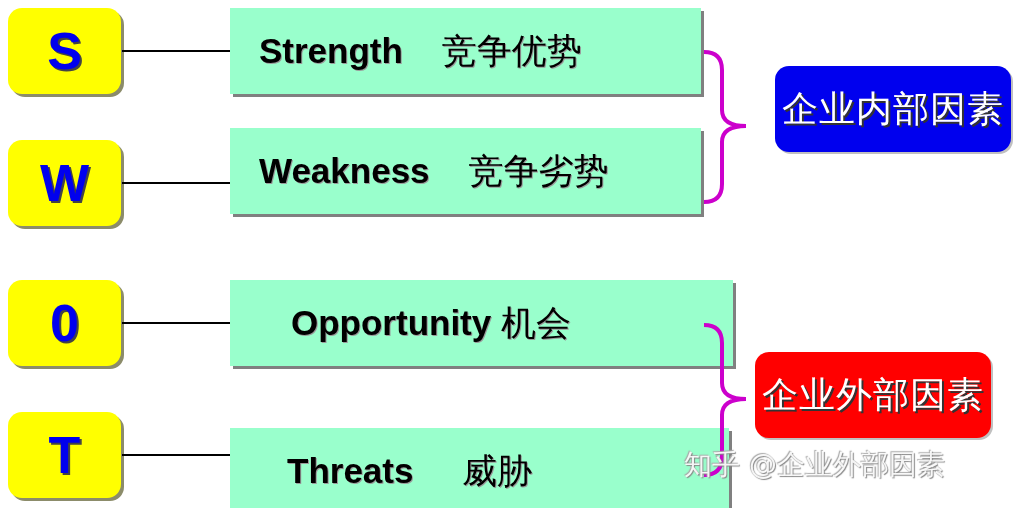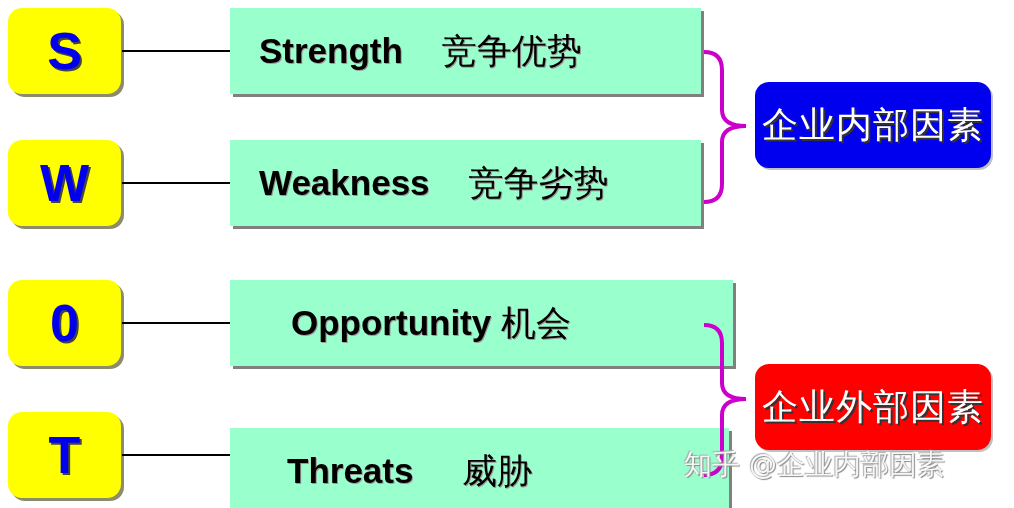--- a/index.html
+++ b/index.html
@@ -104,21 +104,21 @@
 </div>
 <div class="connector" style="top:50px;"></div>
 <div class="term-box" style="top:8px;">
   <span class="term-text"><span>Strength</span><span>    </span><span class="term-cn">竞争优势</span></span>
 </div>
 
 <div class="letter-box" style="top:140px;">
   <span class="letter">W</span>
 </div>
 <div class="connector" style="top:182px;"></div>
-<div class="term-box" style="top:140px;">
+<div class="term-box" style="top:128px;">
   <span class="term-text"><span>Weakness</span><span>    </span><span class="term-cn">竞争劣势</span></span>
 </div>
 
 <div class="letter-box" style="top:280px;">
   <span class="letter">0</span>
 </div>
 <div class="connector" style="top:322px;"></div>
 <div class="term-box" style="top:280px;padding-left:32px;">
   <span class="term-text"><span>Opportunity</span><span> </span><span class="term-cn">机会</span></span>
 </div>
@@ -132,21 +132,21 @@
 </div>
 
 <svg class="brace" style="top:48px;" width="60" height="158" viewBox="0 0 60 158">
   <path d="M4,4 Q22,4 22,22 L22,62 Q22,78 46,78 Q22,78 22,94 L22,136 Q22,154 4,154" fill="none" stroke="#cc00cc" stroke-width="4"></path>
 </svg>
 
 <svg class="brace" style="top:321px;" width="60" height="158" viewBox="0 0 60 158">
   <path d="M4,4 Q22,4 22,22 L22,62 Q22,78 46,78 Q22,78 22,94 L22,136 Q22,154 4,154" fill="none" stroke="#cc00cc" stroke-width="4"></path>
 </svg>
 
-<div class="factor-box" style="top:82px; background:#0000ee;">
+<div class="factor-box" style="top:66px; background:#0000ee;margin-left:20px;">
   <span class="factor-text">企业内部因素</span>
 </div>
 
-<div class="factor-box" style="top:364px; background:#ff0000;">
+<div class="factor-box" style="top:352px; background:#ff0000;">
   <span class="factor-text">企业外部因素</span>
 </div>
 
-<div class="watermark">知乎 @企业内部因素</div>
+<div class="watermark">知乎 @企业外部因素</div>
 
 </body></html>

